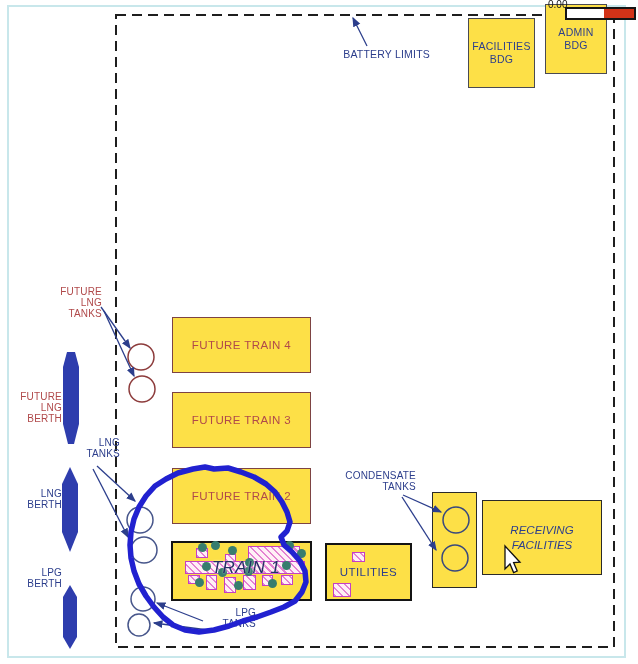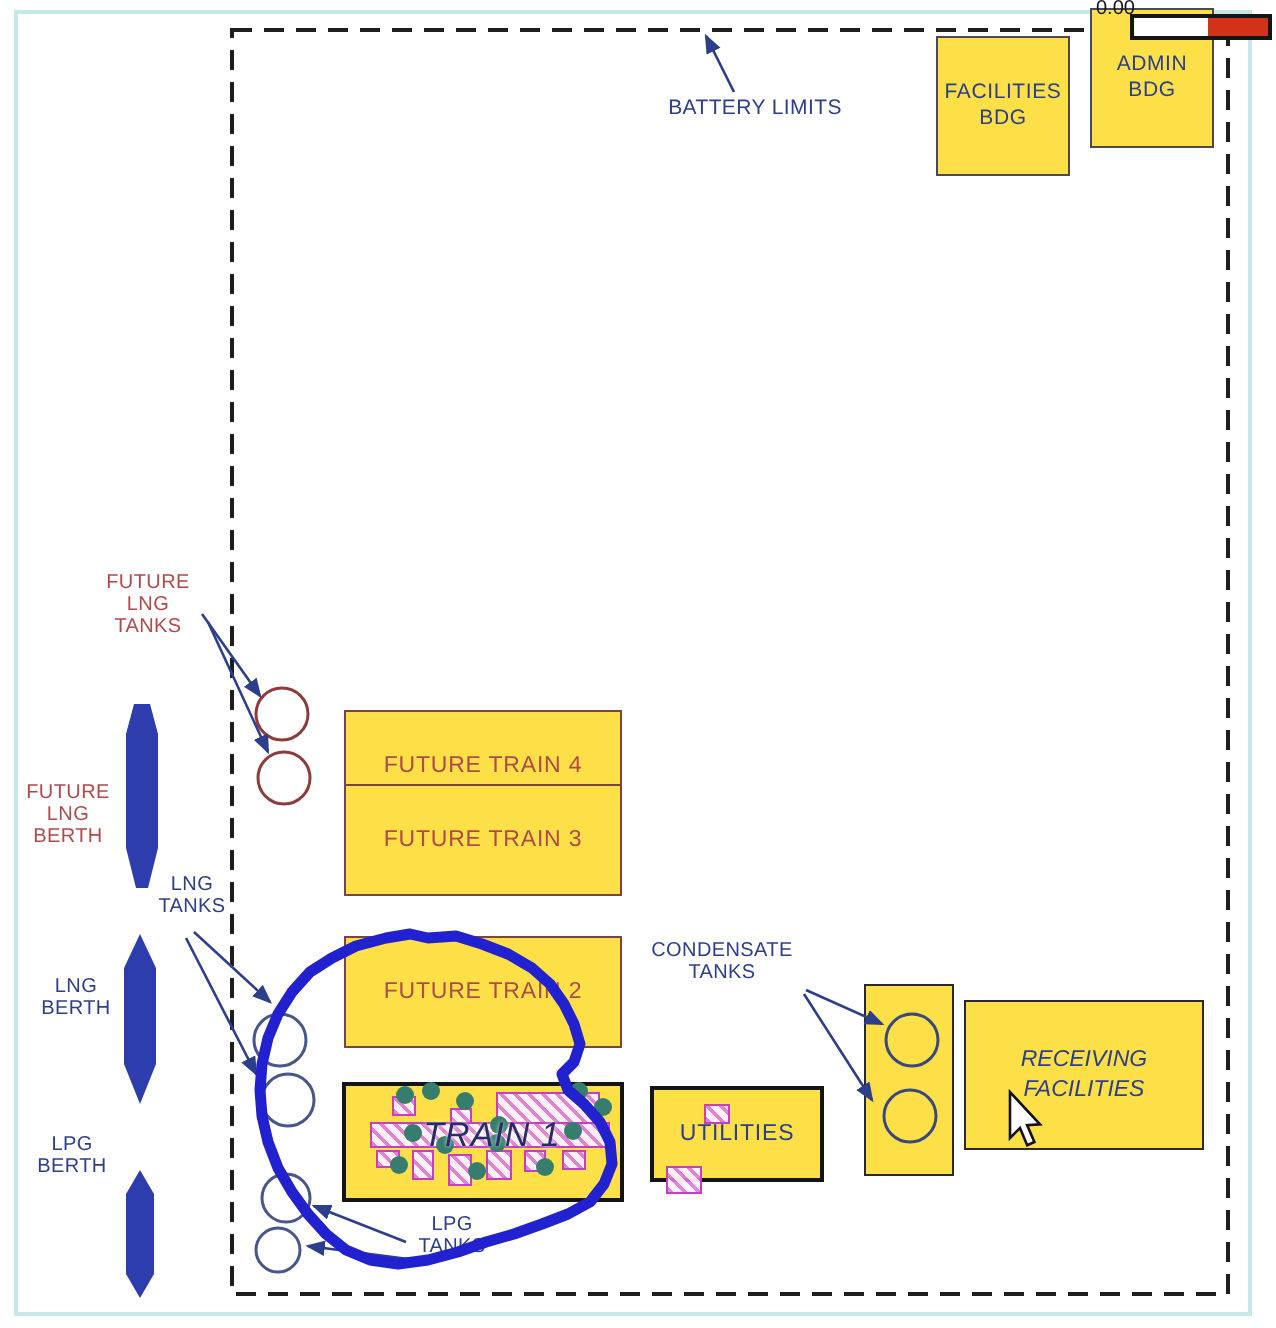--- a/index.html
+++ b/index.html
@@ -9,21 +9,21 @@
          border:2px solid #c8e7eb;z-index:0;}
   svg.layer{position:absolute;left:0;top:0;z-index:1;pointer-events:none;}
   svg.overlay{z-index:4;}
   .box{position:absolute;background:#fde047;display:flex;align-items:center;justify-content:center;
        text-align:center;z-index:2;box-sizing:border-box;}
   .box span{white-space:pre-line;line-height:1.25;}
   .bdg{border:1.4px solid #4a4a52;color:#2c3e8c;font-size:10.5px;letter-spacing:.3px;}
   .ftrain{border:1.6px solid #7d4343;color:#b0494a;font-size:11.5px;letter-spacing:.4px;}
   .blackbox{border:2px solid #141414;color:#2c3e8c;font-size:11.5px;letter-spacing:.4px;}
   .thinblack{border:1.5px solid #2a2a2a;color:#2c3e8c;font-size:11.5px;}
-  .lbl{position:absolute;z-index:2;text-align:center;white-space:pre-line;line-height:1.12;
+  .lbl{position:absolute;z-index:2;text-align:right;white-space:pre-line;line-height:1.12;
        font-size:10px;letter-spacing:.2px;}
   .lbl.red{color:#b0494a;}
   .lbl.navy{color:#2c3e8c;}
   .hatch{position:absolute;z-index:3;box-sizing:border-box;border:1.5px solid #c43fc4;
        background:repeating-linear-gradient(45deg,rgba(225,120,225,.9) 0 1.8px,rgba(255,240,255,.95) 1.8px 5px);}
   .dot{position:absolute;z-index:3;width:9px;height:9px;border-radius:50%;background:#377d6e;}
   .train1-label{position:absolute;z-index:3;left:203px;top:558px;width:86px;text-align:center;
        font-style:italic;font-size:17px;color:#232f66;letter-spacing:.5px;
        text-shadow:0 0 2px rgba(255,255,255,.8);}
   .bar{position:absolute;left:565px;top:7px;width:71px;height:13px;border:2px solid #151515;
@@ -46,33 +46,33 @@
 
   <div class="box bdg" style="left:468px;top:18px;width:67px;height:70px;">
     <span>FACILITIES
 BDG</span>
   </div>
   <div class="box bdg" style="left:545px;top:4px;width:62px;height:70px;">
     <span>ADMIN
 BDG</span>
   </div>
 
-  <div class="box ftrain" style="left:172px;top:317px;width:139px;height:56px;margin-top:38px;">
+  <div class="box ftrain" style="left:172px;top:317px;width:139px;height:56px;">
     <span>FUTURE TRAIN 4</span>
   </div>
   <div class="box ftrain" style="left:172px;top:392px;width:139px;height:56px;">
     <span>FUTURE TRAIN 3</span>
   </div>
   <div class="box ftrain" style="left:172px;top:468px;width:139px;height:56px;">
     <span>FUTURE TRAIN 2</span>
   </div>
 
   <div class="box blackbox" style="left:171px;top:541px;width:141px;height:60px;"></div>
 
-  <div class="box blackbox" style="left:325px;top:543px;width:87px;height:48px;">
+  <div class="box blackbox" style="left:325px;top:543px;width:87px;height:58px;">
     <span>UTILITIES</span>
   </div>
 
   <div class="box thinblack" style="left:432px;top:492px;width:45px;height:96px;"></div>
 
   <div class="box thinblack" style="left:482px;top:500px;width:120px;height:75px;font-style:italic;">
     <span>RECEIVING
 FACILITIES</span>
   </div>
 
@@ -84,21 +84,21 @@
 LNG
 BERTH</div>
   <div class="lbl navy" style="left:72px;top:437px;width:48px;">LNG
 TANKS</div>
   <div class="lbl navy" style="left:14px;top:488px;width:48px;">LNG
 BERTH</div>
   <div class="lbl navy" style="left:10px;top:567px;width:52px;">LPG
 BERTH</div>
   <div class="lbl navy" style="left:196px;top:607px;width:60px;">LPG
 TANKS</div>
-  <div class="lbl navy" style="left:317px;top:470px;width:88px;">CONDENSATE
+  <div class="lbl navy" style="left:328px;top:470px;width:88px;">CONDENSATE
 TANKS</div>
 
   <div class="hatch" style="left:196px;top:548px;width:12px;height:10px;"></div>
   <div class="hatch" style="left:225px;top:554px;width:11px;height:8px;"></div>
   <div class="hatch" style="left:248px;top:546px;width:52px;height:16px;"></div>
   <div class="hatch" style="left:185px;top:561px;width:120px;height:13px;"></div>
   <div class="hatch" style="left:188px;top:575px;width:12px;height:9px;"></div>
   <div class="hatch" style="left:206px;top:575px;width:11px;height:15px;"></div>
   <div class="hatch" style="left:224px;top:577px;width:12px;height:16px;"></div>
   <div class="hatch" style="left:243px;top:575px;width:13px;height:15px;"></div>

